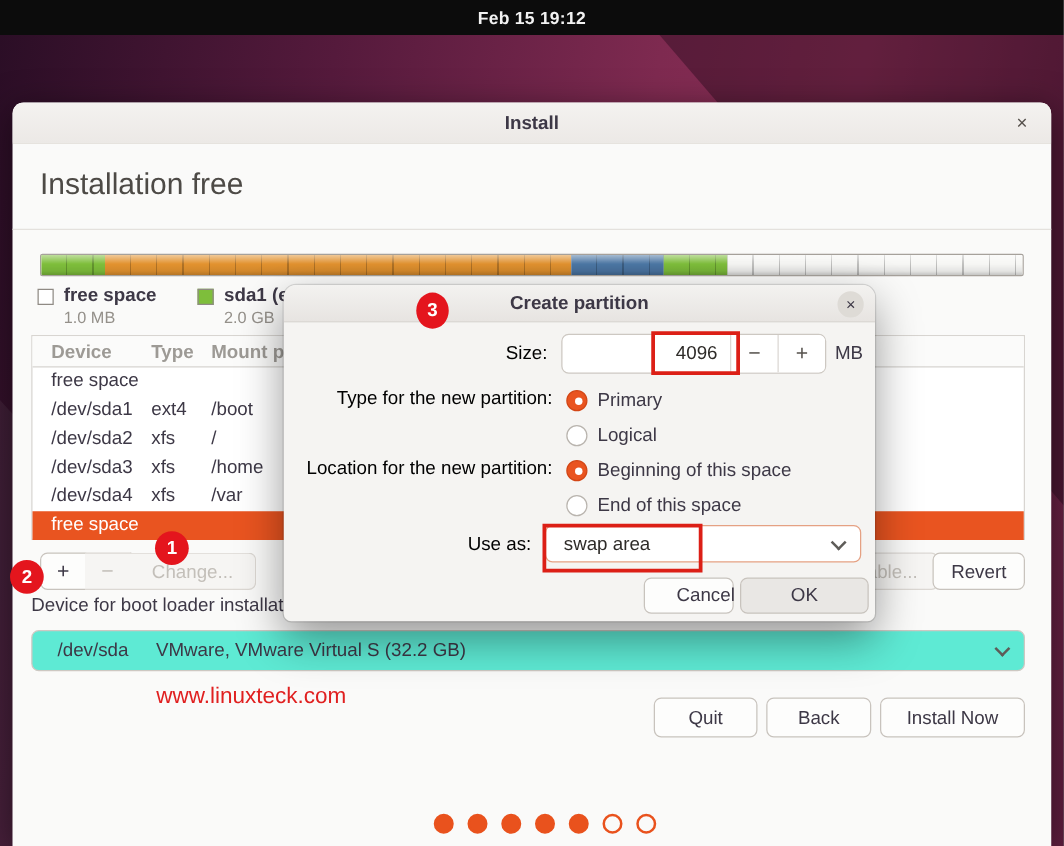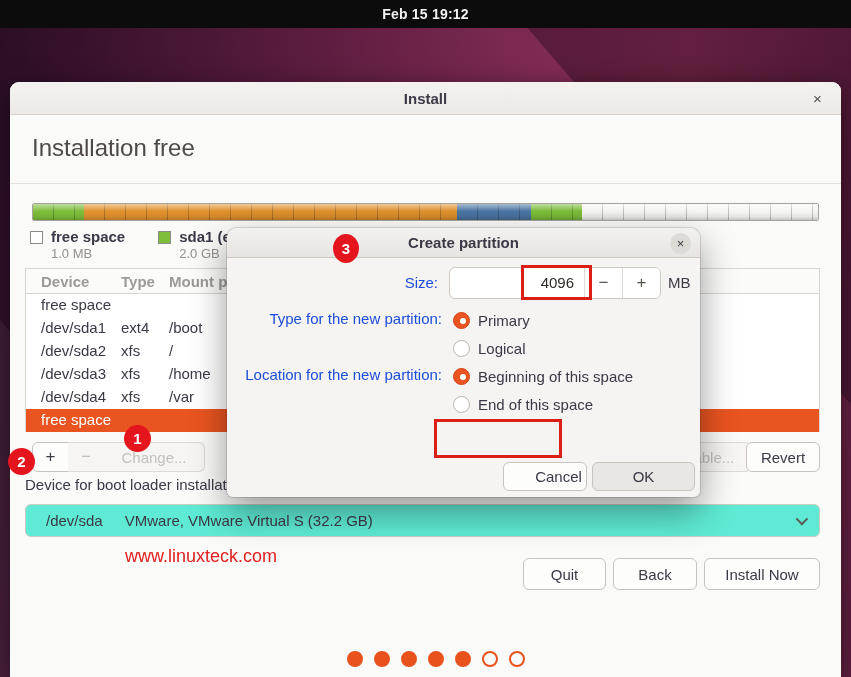--- a/index.html
+++ b/index.html
@@ -91,21 +91,21 @@
   
   #dialog { position:absolute; left:227px; top:228px; width:473px; height:269px; background:#f5f4f2;
     border-radius:10px 10px 6px 6px; box-shadow:0 14px 36px rgba(0,0,0,.4), 0 0 0 1px rgba(0,0,0,.12); z-index:5; }
   #dlg-titlebar { position:absolute; left:0; top:0; width:100%; height:30px;
     background:linear-gradient(#f3f2f0,#e7e4e1); border-bottom:1px solid #ccc7c1;
     border-radius:10px 10px 0 0; display:flex; align-items:center; justify-content:center; }
   #dlg-title { font-size:15px; font-weight:700; color:#3d3846; }
   #dlg-close { position:absolute; right:9px; top:5px; width:21px; height:21px; border-radius:50%;
     background:#dedbd6; display:flex; align-items:center; justify-content:center; font-size:13px; color:#3d3846; }
   .d-row { position:absolute; left:0; width:100%; display:flex; align-items:center; }
-  .d-label { width:217px; text-align:right; padding-right:6px; font-size:15px; color:#1d4ed8; white-space:nowrap; }
+  .d-label { width:217px; text-align:right; padding-right:6px; font-size:15px; color:#000000; white-space:nowrap; }
   #row-size { top:38px; height:33px; }
   #spin { margin-left:5px; width:212px; height:32px; background:#ffffff; border:1px solid #cdc8c2;
     border-radius:6px; display:flex; align-items:stretch; overflow:hidden;padding-left:28px; }
   #spin .val { flex:1; display:flex; align-items:center; justify-content:flex-end; padding-right:10px;
     font-size:15px; color:#2e2b28; }
   #spin .sbtn { width:38px; border-left:1px solid #dcd8d3; display:flex; align-items:center;
     justify-content:center; font-size:17px; color:#56524d; background:#fff; }
   #unit { margin-left:7px; font-size:15px; color:#3d3846; }
   .opt-group { position:absolute; left:4px; width:100%; }
   .opt-row { height:28px; display:flex; align-items:center; }
@@ -115,21 +115,21 @@
   .radio.on { background:#e95420; border-color:#d34615; }
   .radio.on::after { content:""; position:absolute; left:5.5px; top:5.5px; width:6px; height:6px;
     border-radius:50%; background:#fff; }
   .opt-label { margin-left:8px; font-size:15px; color:#3d3846; }
   #grp-type { top:78px; } #grp-loc { top:134px; }
   #row-useas { top:192px; height:30px; }
   #row-useas .d-label { width:204px; }
   #useas-select { margin-left:5px; width:253px; height:30px; background:#fff; border:1px solid #e5a183;
     border-radius:6px; display:flex; align-items:center; padding:0 14px; font-size:15px; color:#2e2b28; }
   #row-actions { top:234px; height:29px; justify-content:flex-end; padding-right:5px; gap:5px; }
-  #btn-cancel { width:84px; height:29px;padding-left:27px; }
+  #btn-cancel { width:72px; height:29px;padding-left:27px; }
   #btn-ok { width:103px; height:29px; background:#e9e7e4; }
 
   
   .ann-circle { position:absolute; width:27px; height:27px; border-radius:50%; background:#e4151d;
     color:#fff; font-size:15px; font-weight:700; display:flex; align-items:center; justify-content:center; z-index:9; }
   #ann-3 { left:333px; top:234px; width:26px; height:29px; }
   #ann-1 { left:124px; top:425px; }
   #ann-2 { left:8px; top:448px; }
   .ann-rect { position:absolute; border:3px solid #dc1f16; z-index:9; }
   #ann-rect-size { left:521px; top:265px; width:71px; height:35px; }
@@ -288,20 +288,27 @@
           <span class="radio on"></span>
           <span class="opt-label">Beginning of this space</span>
         </div>
         <div class="opt-row">
           <span class="d-label"></span>
           <span class="radio"></span>
           <span class="opt-label">End of this space</span>
         </div>
       </div>
 
+    <div id="row-useas" class="d-row">
+      <span class="d-label">Use as:</span>
+      <div id="useas-select">
+        <span>swap area</span>
+        <span class="chev"></span>
+      </div>
+    </div>
 
     <div id="row-actions" class="d-row">
       <div id="btn-cancel" class="btn">Cancel</div>
       <div id="btn-ok" class="btn">OK</div>
     </div>
   </div>
 
   <div id="ann-3" class="ann-circle">3</div>
   <div id="ann-1" class="ann-circle">1</div>
   <div id="ann-2" class="ann-circle">2</div>

